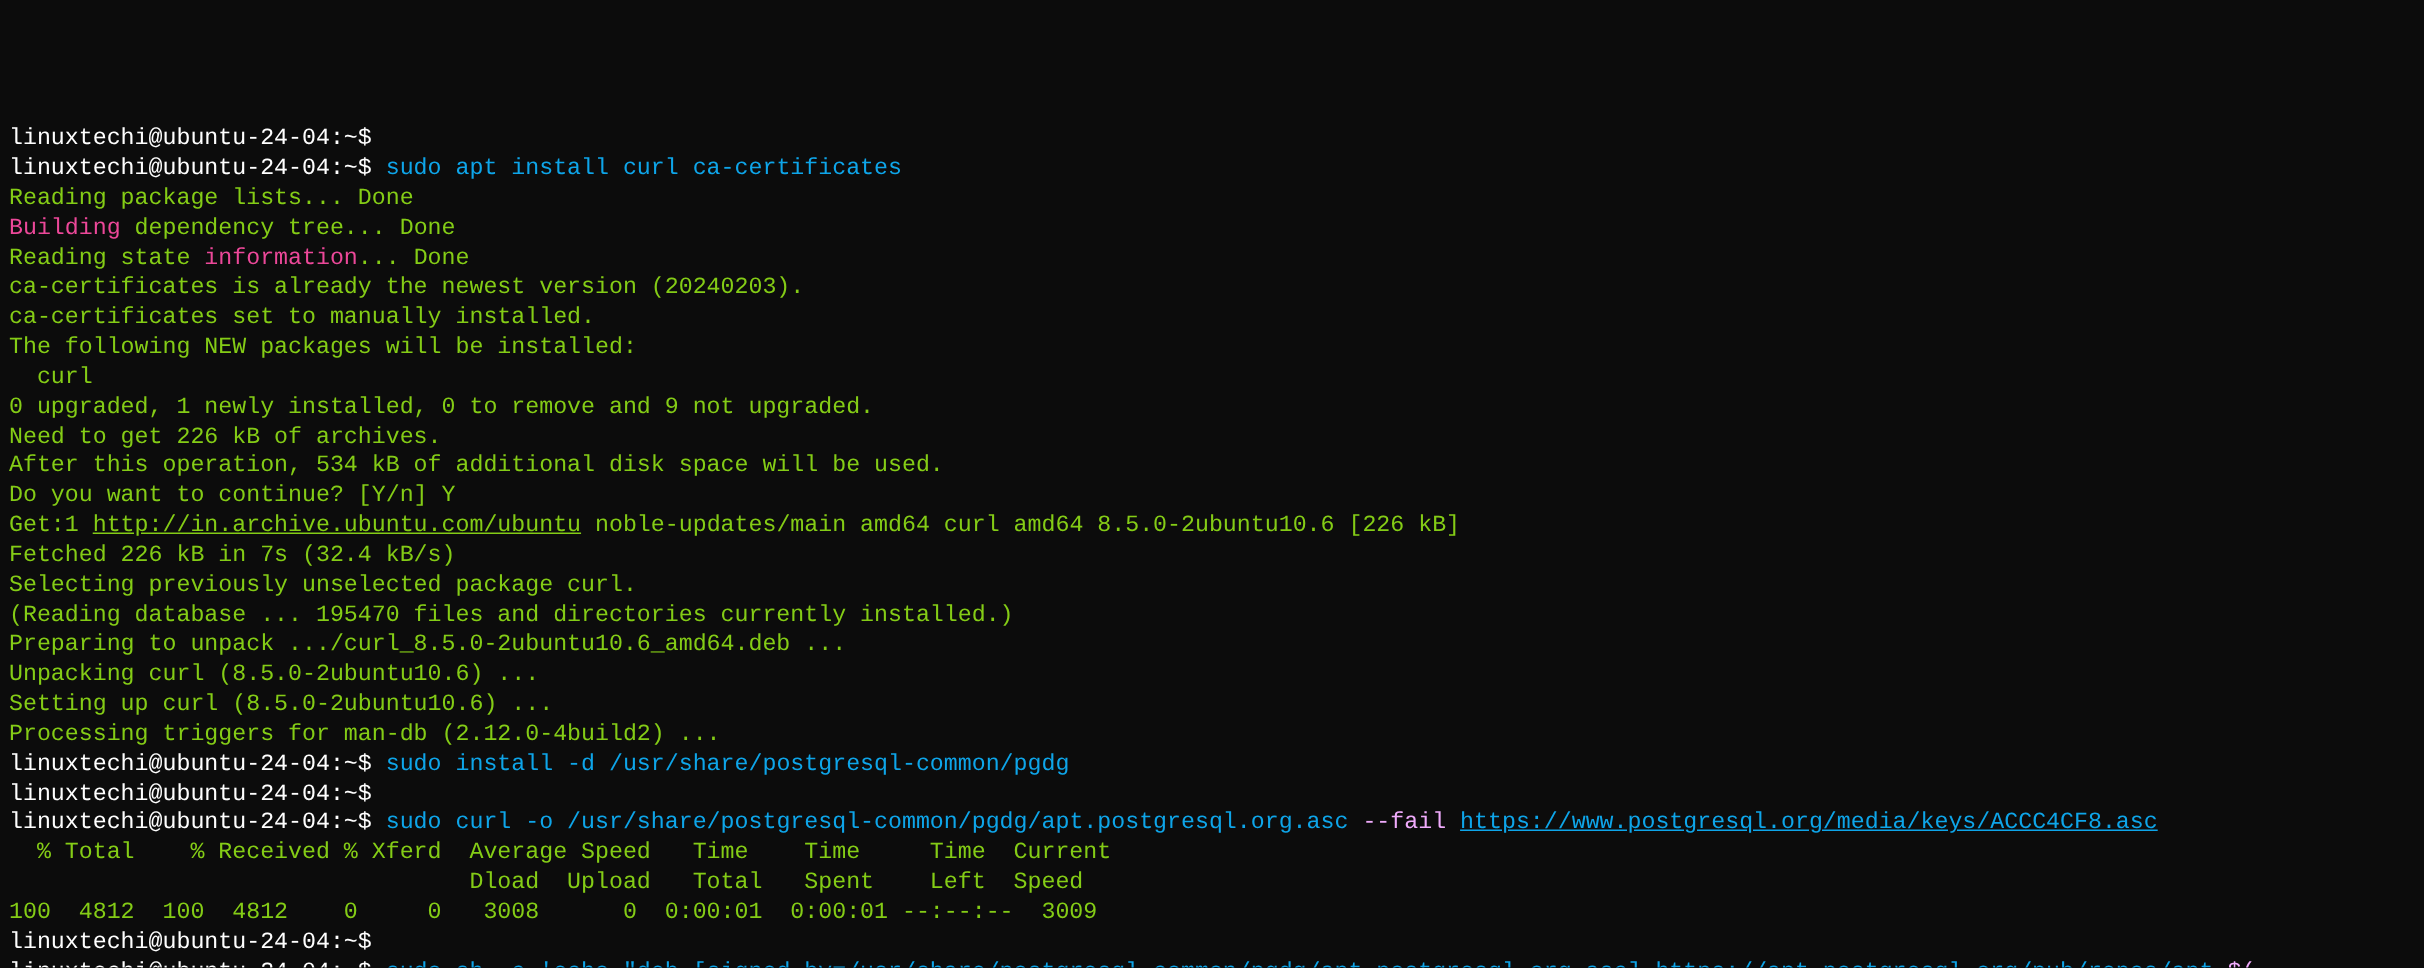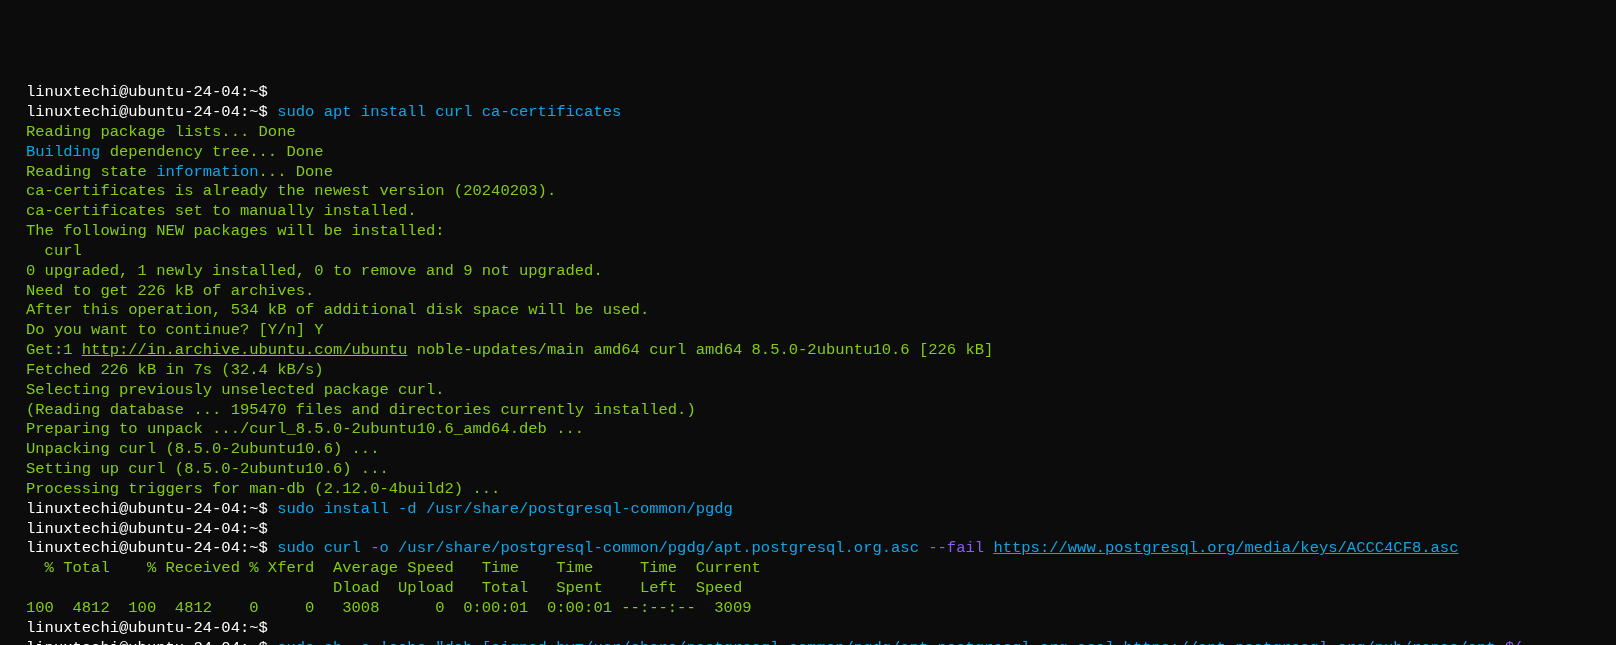--- a/index.html
+++ b/index.html
@@ -19,34 +19,33 @@
       height: 645px;
       overflow: hidden;
     }
     .prompt {
       color: #ffffff;
     }
     .cmd-yellow {
       color: #0ea5e9;
     }
     .cmd-cyan {
-      color: #0ea5e9;
+      color: #ec4899;
     }
     .cmd-darkred {
-      color: #8b5cf6;
+      color: #f0abfc;
     }
     .output {
       color: #84cc16;
     }
     .underline {
       text-decoration: underline;
     }
     .line {
       display: block;
-      margin-left: 20px;
     }
   </style>
 </head>
 <body>
 
 
 
 <div id="terminal"><span class="line"><span class="prompt">linuxtechi@ubuntu-24-04:~$</span></span><span class="line"><span class="prompt">linuxtechi@ubuntu-24-04:~$</span><span class="cmd-yellow"> sudo apt install curl ca-certificates</span></span><span class="line"><span class="output">Reading package lists... Done</span></span><span class="line"><span class="cmd-cyan">Building</span><span class="output"> dependency tree... Done</span></span><span class="line"><span class="output">Reading state </span><span class="cmd-cyan">information</span><span class="output">... Done</span></span><span class="line"><span class="output">ca-certificates is already the newest version (20240203).</span></span><span class="line"><span class="output">ca-certificates set to manually installed.</span></span><span class="line"><span class="output">The following NEW packages will be installed:</span></span><span class="line"><span class="output">  curl</span></span><span class="line"><span class="output">0 upgraded, 1 newly installed, 0 to remove and 9 not upgraded.</span></span><span class="line"><span class="output">Need to get 226 kB of archives.</span></span><span class="line"><span class="output">After this operation, 534 kB of additional disk space will be used.</span></span><span class="line"><span class="output">Do you want to continue? [Y/n] Y</span></span><span class="line"><span class="output">Get:1 </span><span class="output underline">http://in.archive.ubuntu.com/ubuntu</span><span class="output"> noble-updates/main amd64 curl amd64 8.5.0-2ubuntu10.6 [226 kB]</span></span><span class="line"><span class="output">Fetched 226 kB in 7s (32.4 kB/s)</span></span><span class="line"><span class="output">Selecting previously unselected package curl.</span></span><span class="line"><span class="output">(Reading database ... 195470 files and directories currently installed.)</span></span><span class="line"><span class="output">Preparing to unpack .../curl_8.5.0-2ubuntu10.6_amd64.deb ...</span></span><span class="line"><span class="output">Unpacking curl (8.5.0-2ubuntu10.6) ...</span></span><span class="line"><span class="output">Setting up curl (8.5.0-2ubuntu10.6) ...</span></span><span class="line"><span class="output">Processing triggers for man-db (2.12.0-4build2) ...</span></span><span class="line"><span class="prompt">linuxtechi@ubuntu-24-04:~$</span><span class="cmd-yellow"> sudo install -d /usr/share/postgresql-common/pgdg</span></span><span class="line"><span class="prompt">linuxtechi@ubuntu-24-04:~$</span></span><span class="line"><span class="prompt">linuxtechi@ubuntu-24-04:~$</span><span class="cmd-yellow"> sudo curl -o /usr/share/postgresql-common/pgdg/apt.postgresql.org.asc </span><span class="cmd-darkred">--fail</span><span class="cmd-yellow"> </span><span class="cmd-yellow underline">https://www.postgresql.org/media/keys/ACCC4CF8.asc</span></span><span class="line"><span class="output">  % Total    % Received % Xferd  Average Speed   Time    Time     Time  Current</span></span><span class="line"><span class="output">                                 Dload  Upload   Total   Spent    Left  Speed</span></span><span class="line"><span class="output">100  4812  100  4812    0     0   3008      0  0:00:01  0:00:01 --:--:--  3009</span></span><span class="line"><span class="prompt">linuxtechi@ubuntu-24-04:~$</span></span><span class="line"><span class="prompt">linuxtechi@ubuntu-24-04:~$</span><span class="cmd-yellow"> sudo sh -c 'echo "deb [signed-by=/usr/share/postgresql-common/pgdg/apt.postgresql.org.asc] </span><span class="cmd-yellow underline">https://apt.postgresql.org/pub/repos/apt</span><span class="cmd-yellow"> </span><span class="cmd-darkred">$(</span></span></div>
 
 

